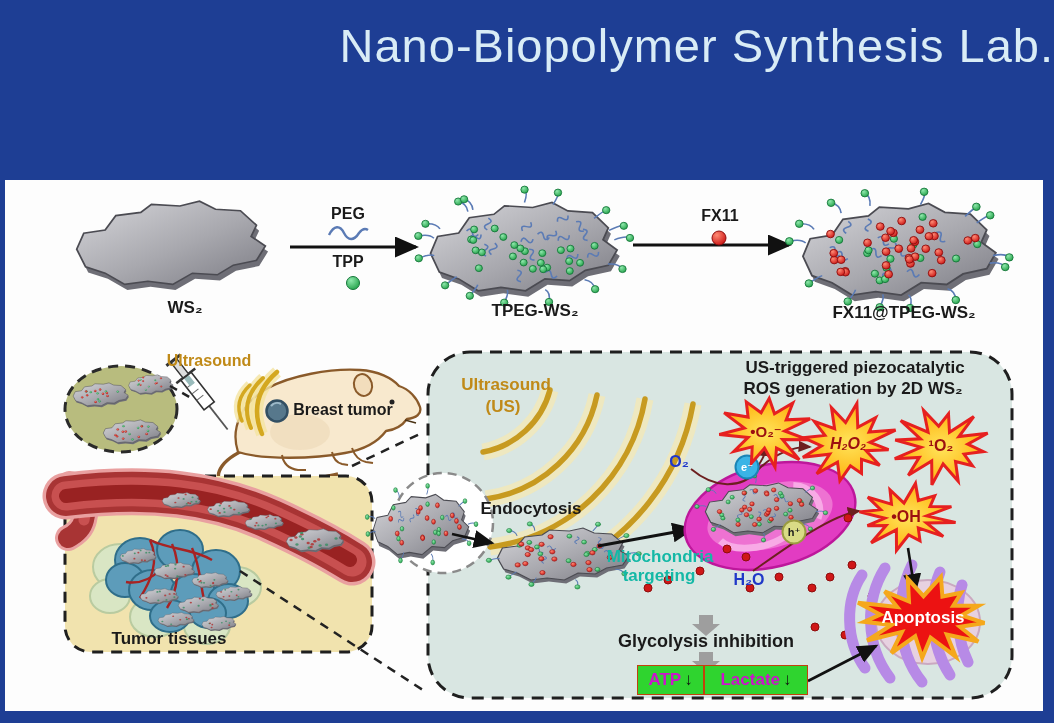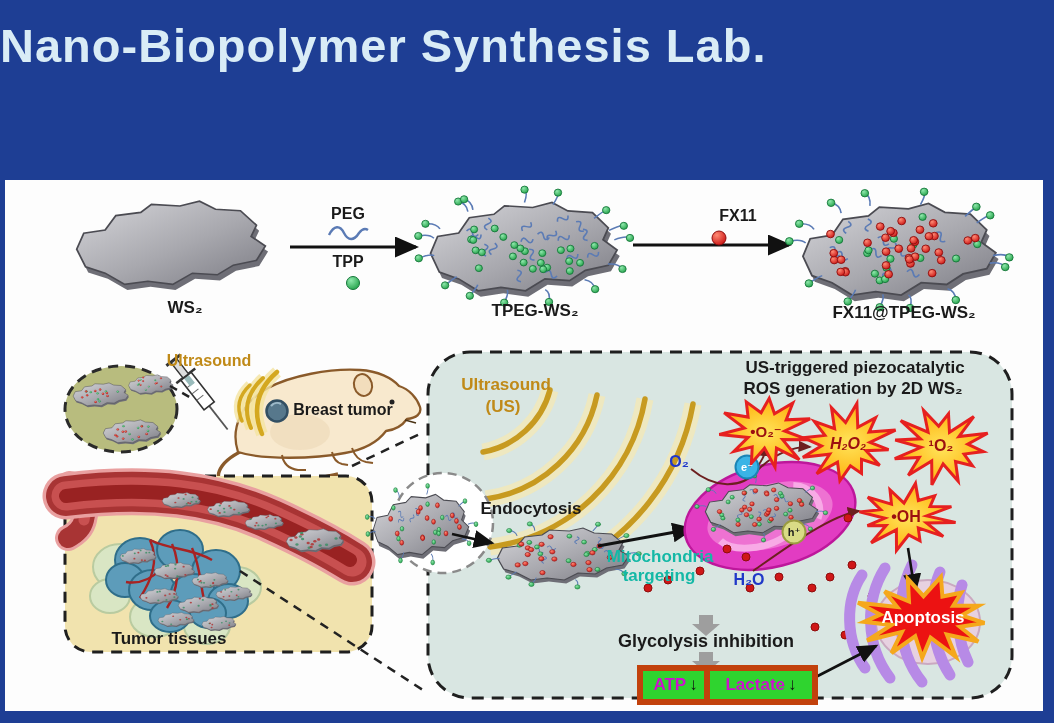--- a/index.html
+++ b/index.html
@@ -1,29 +1,29 @@
 <!DOCTYPE html>
 <html><head>
 <meta charset="utf-8">
 <style>
   html,body{margin:0;padding:0;}
   body{font-family:"Liberation Sans","DejaVu Sans",sans-serif;}
   .page{position:relative;width:1054px;height:723px;background:#1E3E94;overflow:hidden;}
-  .banner-title{position:absolute;left:0;top:18px;width:100%;text-align:left;
-    font-size:47px;font-weight:bold;color:#D9ECF6;letter-spacing:1px;white-space:nowrap;}
+  .banner-title{position:absolute;left:0;top:18px;width:100%;text-align:right;
+    font-size:47px;font-weight:normal;color:#D9ECF6;letter-spacing:1px;white-space:nowrap;}
   .banner-subtitle{position:absolute;left:0;top:100px;width:100%;text-align:center;
     font-size:33px;font-weight:bold;color:#D9ECF6;white-space:nowrap;}
   .figure-panel{position:absolute;left:5px;top:180px;width:1038px;height:531px;background:#FDFDFD;}
   #art{position:absolute;left:0;top:0;}
   .lbl{position:absolute;transform:translate(-50%,-50%);white-space:nowrap;font-weight:bold;color:#1a1a1a;}
   .f17{font-size:17px;} .f16{font-size:16px;} .f15{font-size:15px;} .f18{font-size:18px;} .f11{font-size:11px;}
   .gold{color:#C08A18;} .blue{color:#2038C8;} .green{color:#14b8a6;text-align:center;}
   .burst-text{color:#9C1010;} .white{color:#fff;}
   .chip{position:absolute;display:flex;align-items:center;justify-content:center;gap:3px;
-    background:#2FD42F;border:6px solid #c2410c;font-weight:bold;font-size:17px;text-align:right;}
+    background:#2FD42F;border:1px solid #c2410c;font-weight:bold;font-size:17px;text-align:right;}
   .chip .mag{color:#CC14CC;} .chip .blk{color:#111;}
 </style>
 </head>
 <body>
 
 <div class="page">
   <div class="banner-title">Nano-Biopolymer Synthesis Lab.</div>
   <div class="figure-panel"></div>
 
   <svg id="art" width="1054" height="723" viewBox="0 0 1054 723">
@@ -779,21 +779,21 @@
     <path class="burst" fill="#EC1212" stroke="#F5A81C" stroke-width="4" d="M978.6,605.8L961.5,615.5L984.5,622.9L959.9,626.7L978.2,641.5L946.8,634.5L955.8,656.7L930.6,637.6L922.2,657.7L915.2,636.1L891.5,653.0L901.9,631.9L867.1,640.5L891.7,624.9L864.1,621.8L880.3,614.6L858.0,602.7L897.2,607.0L884.7,591.4L909.0,601.5L907.8,578.8L923.5,596.2L940.9,576.8L942.4,596.5L961.3,592.7L953.2,605.8Z"></path>
 
     <polygon points="699,615 713,615 713,624 720,624 706,636 692,624 699,624" fill="#9E9E9E"></polygon>
     <polygon points="699,652 713,652 713,661 720,661 706,673 692,661 699,661" fill="#9E9E9E"></polygon>
   </svg>
 
   <div class="lbl f17" style="left:185px;top:308px;">WS₂</div>
   <div class="lbl f16" style="left:348px;top:214px;">PEG</div>
   <div class="lbl f16" style="left:348px;top:262px;">TPP</div>
   <div class="lbl f17" style="left:535px;top:311px;">TPEG-WS₂</div>
-  <div class="lbl f16" style="left:720px;top:216px;margin-left:18px;">FX11</div>
+  <div class="lbl f16" style="left:720px;top:216px;">FX11</div>
   <div class="lbl f17" style="left:904px;top:313px;">FX11@TPEG-WS₂</div>
 
   <div class="lbl f16 gold" style="left:209px;top:361px;">Ultrasound</div>
   <div class="lbl f16" style="left:343px;top:410px;">Breast tumor</div>
   <div class="lbl f17" style="left:169px;top:639px;text-align:center;">Tumor tissues</div>
 
   <div class="lbl f17 gold" style="left:506px;top:385px;">Ultrasound</div>
   <div class="lbl f17 gold" style="left:503px;top:407px;">(US)</div>
   <div class="lbl f17" style="left:855px;top:368px;">US-triggered piezocatalytic</div>
   <div class="lbl f17" style="left:853px;top:389px;">ROS generation by 2D WS₂</div>

